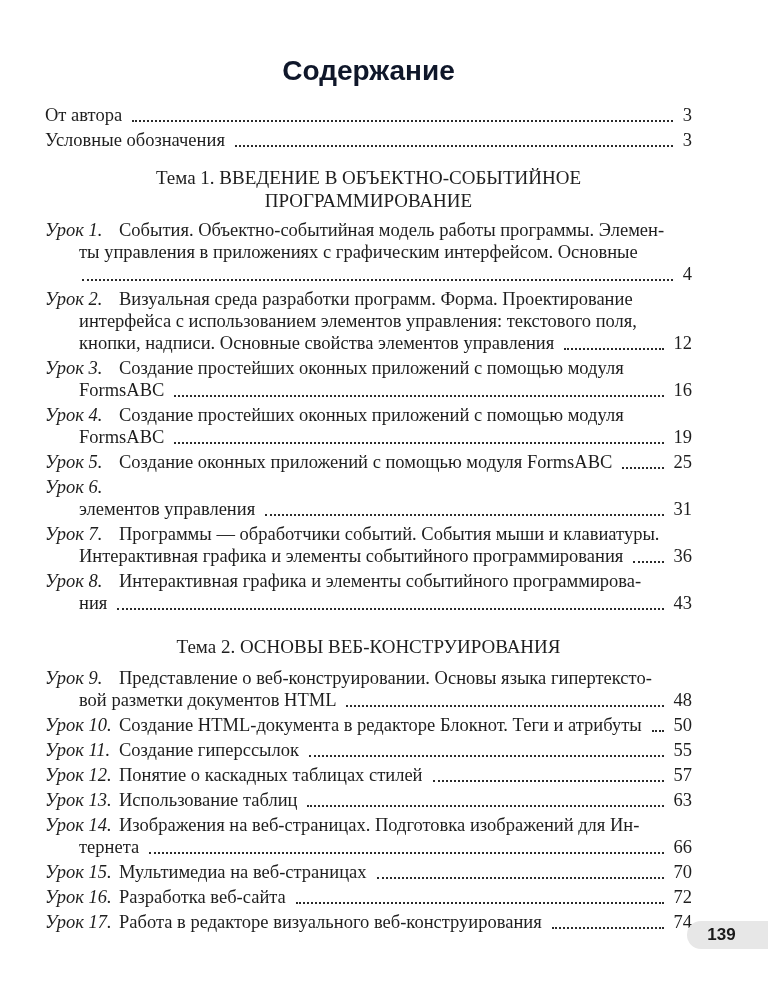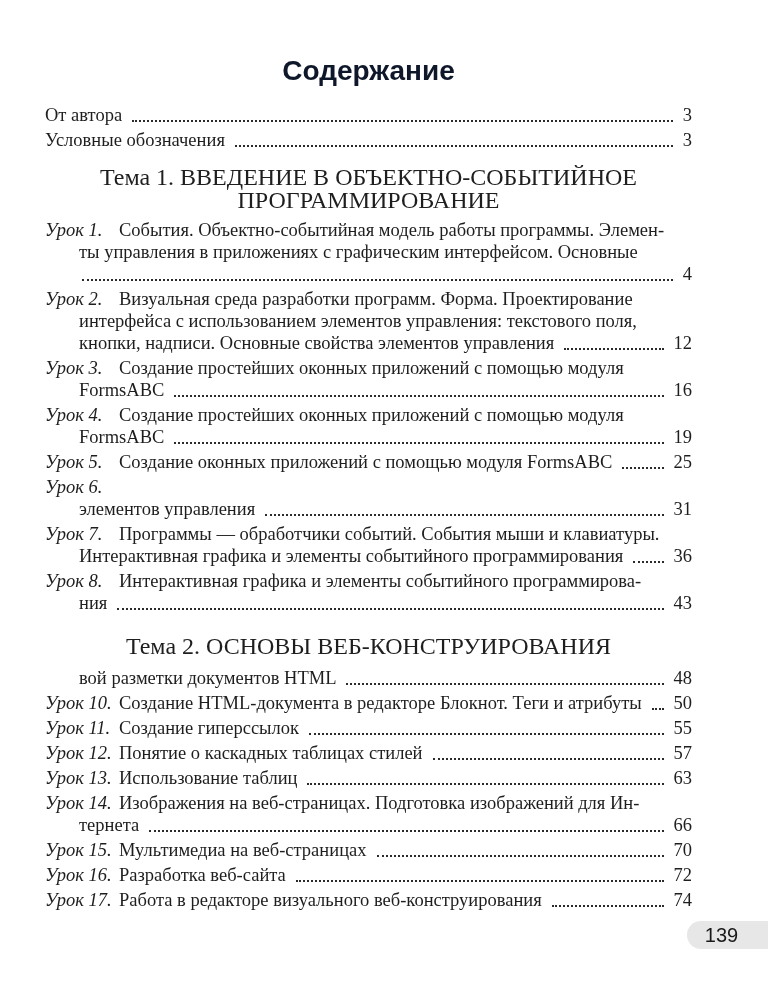--- a/index.html
+++ b/index.html
@@ -40,37 +40,37 @@
   .dots {
     flex: 1 1 auto;
     min-width: 8px;
     align-self: flex-end;
     margin: 0 3px 4px 3px;
     border-bottom: 2px dotted #2b2b2b;
   }
   .pagenum { flex: 0 0 auto; }
   .section-heading {
     text-align: center;
-    font-size: 24px;
+    font-size: 19px;
     line-height: 23px;
     margin-top: 15px;
     margin-bottom: 7px;
   }
   .section-heading.second { margin-top: 21px; margin-bottom: 9px; }
   .badge {
     position: absolute;
     right: 0;
     top: 921px;
     width: 81px;
     height: 28px;
     background: #e7e7e7;
     border-radius: 14px 0 0 14px;
     font-family: "Liberation Sans", sans-serif;
-    font-weight: normal;
-    font-size: 20px;
+    font-weight: bold;
+    font-size: 17px;
     color: #1a1a1a;
     display: flex;
     align-items: center;
     justify-content: center;
     padding-right: 12px;
   }
 </style>
 </head>
 <body>
 
@@ -181,20 +181,24 @@
         <div class="line cont">
           <span class="text">ния</span>
           <span class="dots"></span>
           <span class="pagenum">43</span>
         </div>
       </div>
       <div class="section-heading second">
         <div class="hline">Тема 2. ОСНОВЫ ВЕБ-КОНСТРУИРОВАНИЯ</div>
       </div>
       <div class="entry">
+        <div class="line">
+          <span class="label">Урок 9.</span>
+          <span class="text">Представление о веб-конструировании. Основы языка гипертексто-</span>
+        </div>
         <div class="line cont">
           <span class="text">вой разметки документов HTML</span>
           <span class="dots"></span>
           <span class="pagenum">48</span>
         </div>
       </div>
       <div class="entry">
         <div class="line">
           <span class="label">Урок 10.</span>
           <span class="text">Создание HTML-документа в редакторе Блокнот. Теги и атрибуты</span>

